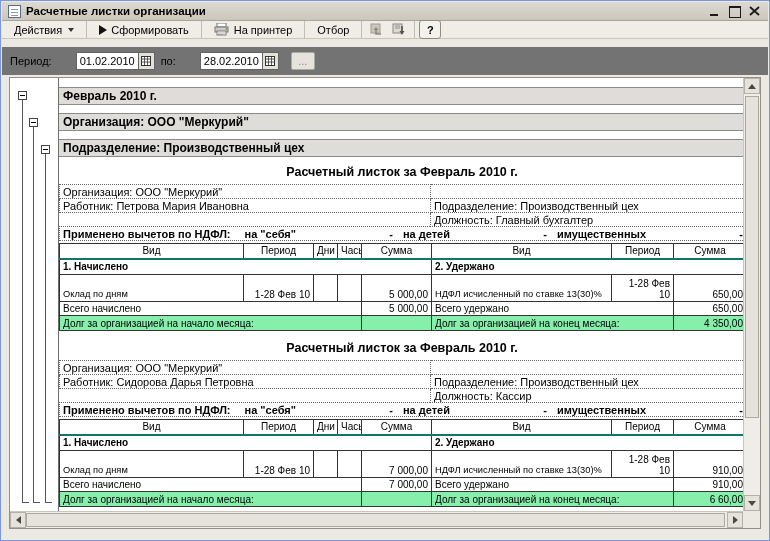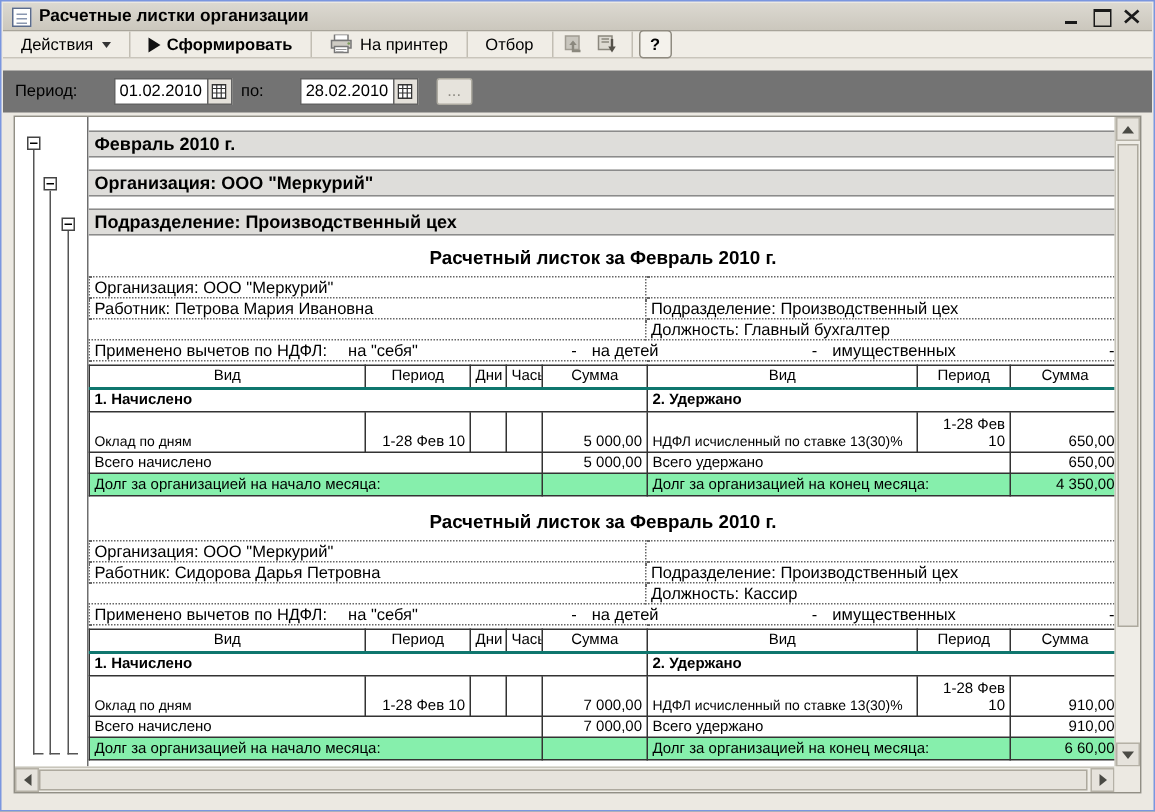--- a/index.html
+++ b/index.html
@@ -28,21 +28,21 @@
   
   .toolbar { position:absolute; left:1px; top:20px; right:1px; height:18px; background:#F0EDE6;
              border-bottom:1px solid #C9C5BB; display:flex; align-items:center; padding:0 4px; }
   .tbtn { display:flex; align-items:center; gap:4px; padding:3px 7px; border:1px solid transparent;
           border-radius:2px; white-space:nowrap; }
   .tsep { width:1px; height:17px; background:#C2BEB3; margin:0 4px; }
   .caret-down { width:0; height:0; border-left:3.5px solid transparent; border-right:3.5px solid transparent;
                 border-top:4px solid #333; margin-left:2px; }
   .play { width:0; height:0; border-top:5px solid transparent; border-bottom:5px solid transparent;
           border-left:8px solid #111; }
-  .bold { font-weight:bold; }
+  .bold { font-weight:normal; }
   .icon-btn { width:22px; height:20px; display:flex; align-items:center; justify-content:center;
               border:1px solid transparent; border-radius:2px; }
   .help-btn { width:22px; height:19px; display:flex; align-items:center; justify-content:center;
               border:1px solid #8F8B80; border-radius:3px; background:#F4F2EC; font-weight:bold; }
 
   
   .period-row { position:absolute; left:1px; top:46px; right:1px; height:28px; display:flex;
                 align-items:center; padding-left:8px; background:#737373; }
   .date-wrap { display:flex; align-items:flex-end; margin:0 6px;padding-left:18px; }
   .date-input { width:62px; height:18px; border:1px solid #636363; border-right:none; background:#fff;
@@ -70,21 +70,21 @@
                font-weight:bold; font-size:12px; display:flex; align-items:center; padding:0 4px;
                margin-bottom:8px; }
 
   
   .slip { margin-top:4px; }
   .slip-title { text-align:center; font-weight:bold; font-size:12.5px; margin:6px 0 5px 0; }
   table { border-collapse:collapse; table-layout:fixed; width:687px; }
   .info-table td { border:1px dotted #666; height:14px; padding:0 3px; overflow:hidden;
                    white-space:nowrap; font-size:11px; }
   .info-table .noborder { border:none; }
-  .deduct { display:flex; align-items:center; }
+  .deduct { display:flex; align-items:center;font-weight:bold; }
   .deduct .sp1 { width:14px; } .deduct .gap { flex:1; } .deduct .sp2 { width:10px; }
 
   .main-table td { border:1px solid #333; padding:0 3px; font-size:10px; overflow:hidden; }
   .main-table .hdr td { text-align:center; height:15px; }
   .main-table .sec td { font-weight:bold; height:16px; border-top:2px solid #0f766e; }
   .main-table .data td { height:27px; vertical-align:bottom; padding-bottom:1px; }
   .main-table .small { font-size:9.3px; line-height:1.15; }
   .main-table .num { text-align:right; }
   .main-table .tot td { height:14px; }
   .main-table .debt td { height:15px; background:#86efac; }

